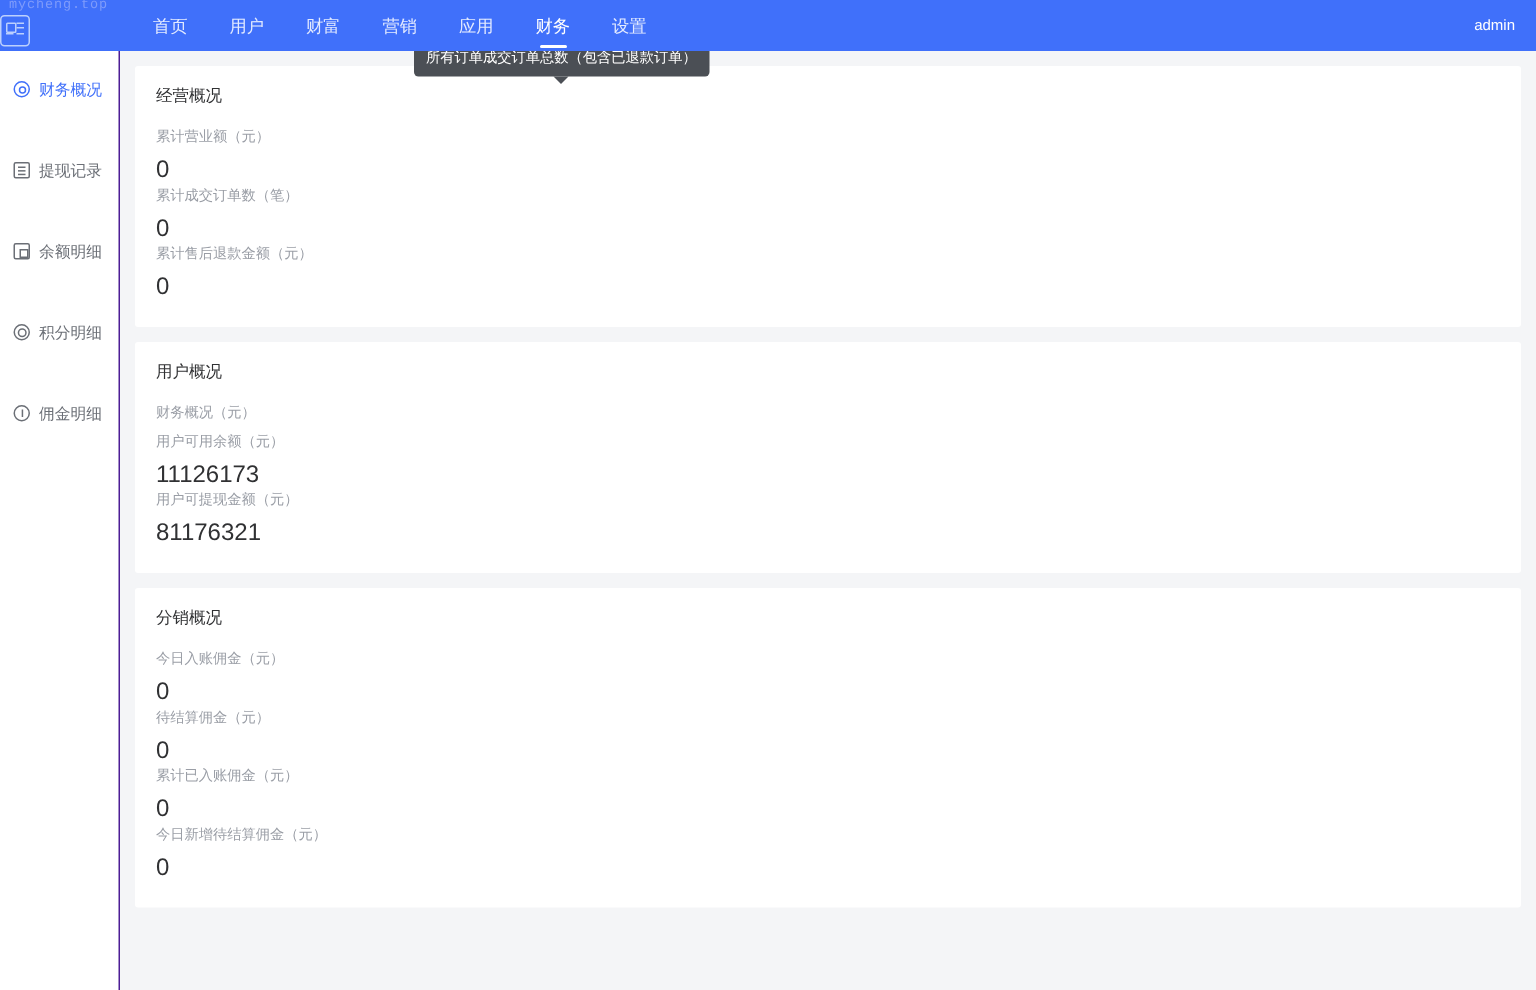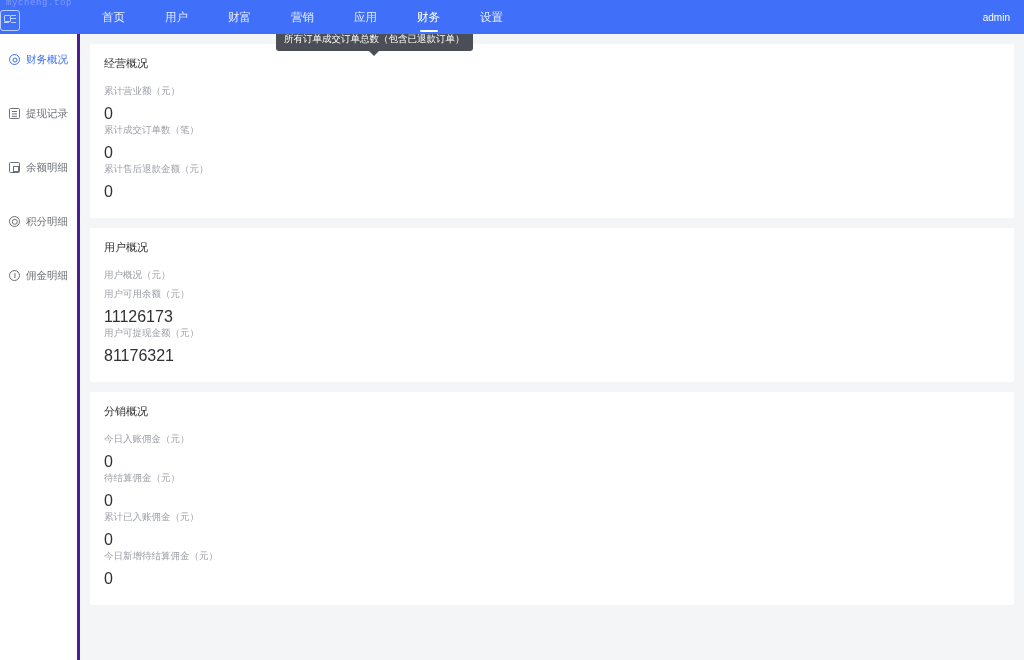--- a/index.html
+++ b/index.html
@@ -37,21 +37,21 @@
   }
   .brand-logo::before {
     content: ""; position: absolute; left: 3px; top: 3.5px;
     width: 5px; height: 5px; border: 1.4px solid #bcd0fd; border-radius: 1px;
   }
   .brand-logo::after {
     content: ""; position: absolute; left: 10px; top: 4px;
     width: 5px; height: 1.4px; background: #bcd0fd;
     box-shadow: 0 3px 0 0 #bcd0fd, -7px 7px 0 0 #bcd0fd, 0 7px 0 0 #bcd0fd;
   }
-  .topnav { display: flex; align-items: center; height: 34px; margin-left: 8px; gap: 12px; }
+  .topnav { display: flex; align-items: center; height: 34px; margin-left: 8px; }
   .topnav-item {
     position: relative;
     height: 34px; padding: 0 14px;
     display: flex; align-items: center; justify-content: center;
     font-size: 11.5px; color: #e4ebff; cursor: pointer; white-space: nowrap;
   }
   .topnav-item.active { color: #ffffff; align-items: center; }
   .topnav-item.active::after {
     content: ""; position: absolute; bottom: 2px; left: 50%;
     transform: translateX(-50%);
@@ -59,21 +59,21 @@
   }
   .topbar-right {
     margin-left: auto; margin-right: 14px;
     font-size: 10px; color: #ffffff; cursor: pointer; white-space: nowrap;
   }
 
   
   .sidebar {
     position: absolute; top: 34px; left: 0;
     width: 80px; height: 626px;
-    background: #ffffff; border-right: 3px solid #4c1d95;
+    background: #ffffff; border-right: 1px solid #4c1d95;
     padding-top: 12px;
   }
   .side-item {
     height: 27px; display: flex; align-items: center;
     padding-left: 9px; gap: 6px; cursor: pointer;
     font-size: 10.5px; color: #6b6f76; white-space: nowrap;
     margin-bottom: 0;
   }
   .side-slot { height: 27px; }
   .side-item.active { color: #4070fa; }
@@ -248,21 +248,21 @@
           <div class="metric-value">0</div>
         </div>
         <div class="metric"></div>
       </div>
     </div>
 
     <div class="card">
       <div class="card-title">用户概况</div>
       <div class="metrics">
         <div class="metric">
-          <div class="metric-label">用户概况（元）</div>
+          <div class="metric-label">财务概况（元）</div>
         </div>
         <div class="metric">
           <div class="metric-label">用户可用余额（元）</div>
           <div class="metric-value big">11126173</div>
         </div>
         <div class="metric">
           <div class="metric-label">用户可提现金额（元）</div>
           <div class="metric-value big">81176321</div>
         </div>
         <div class="metric"></div>

